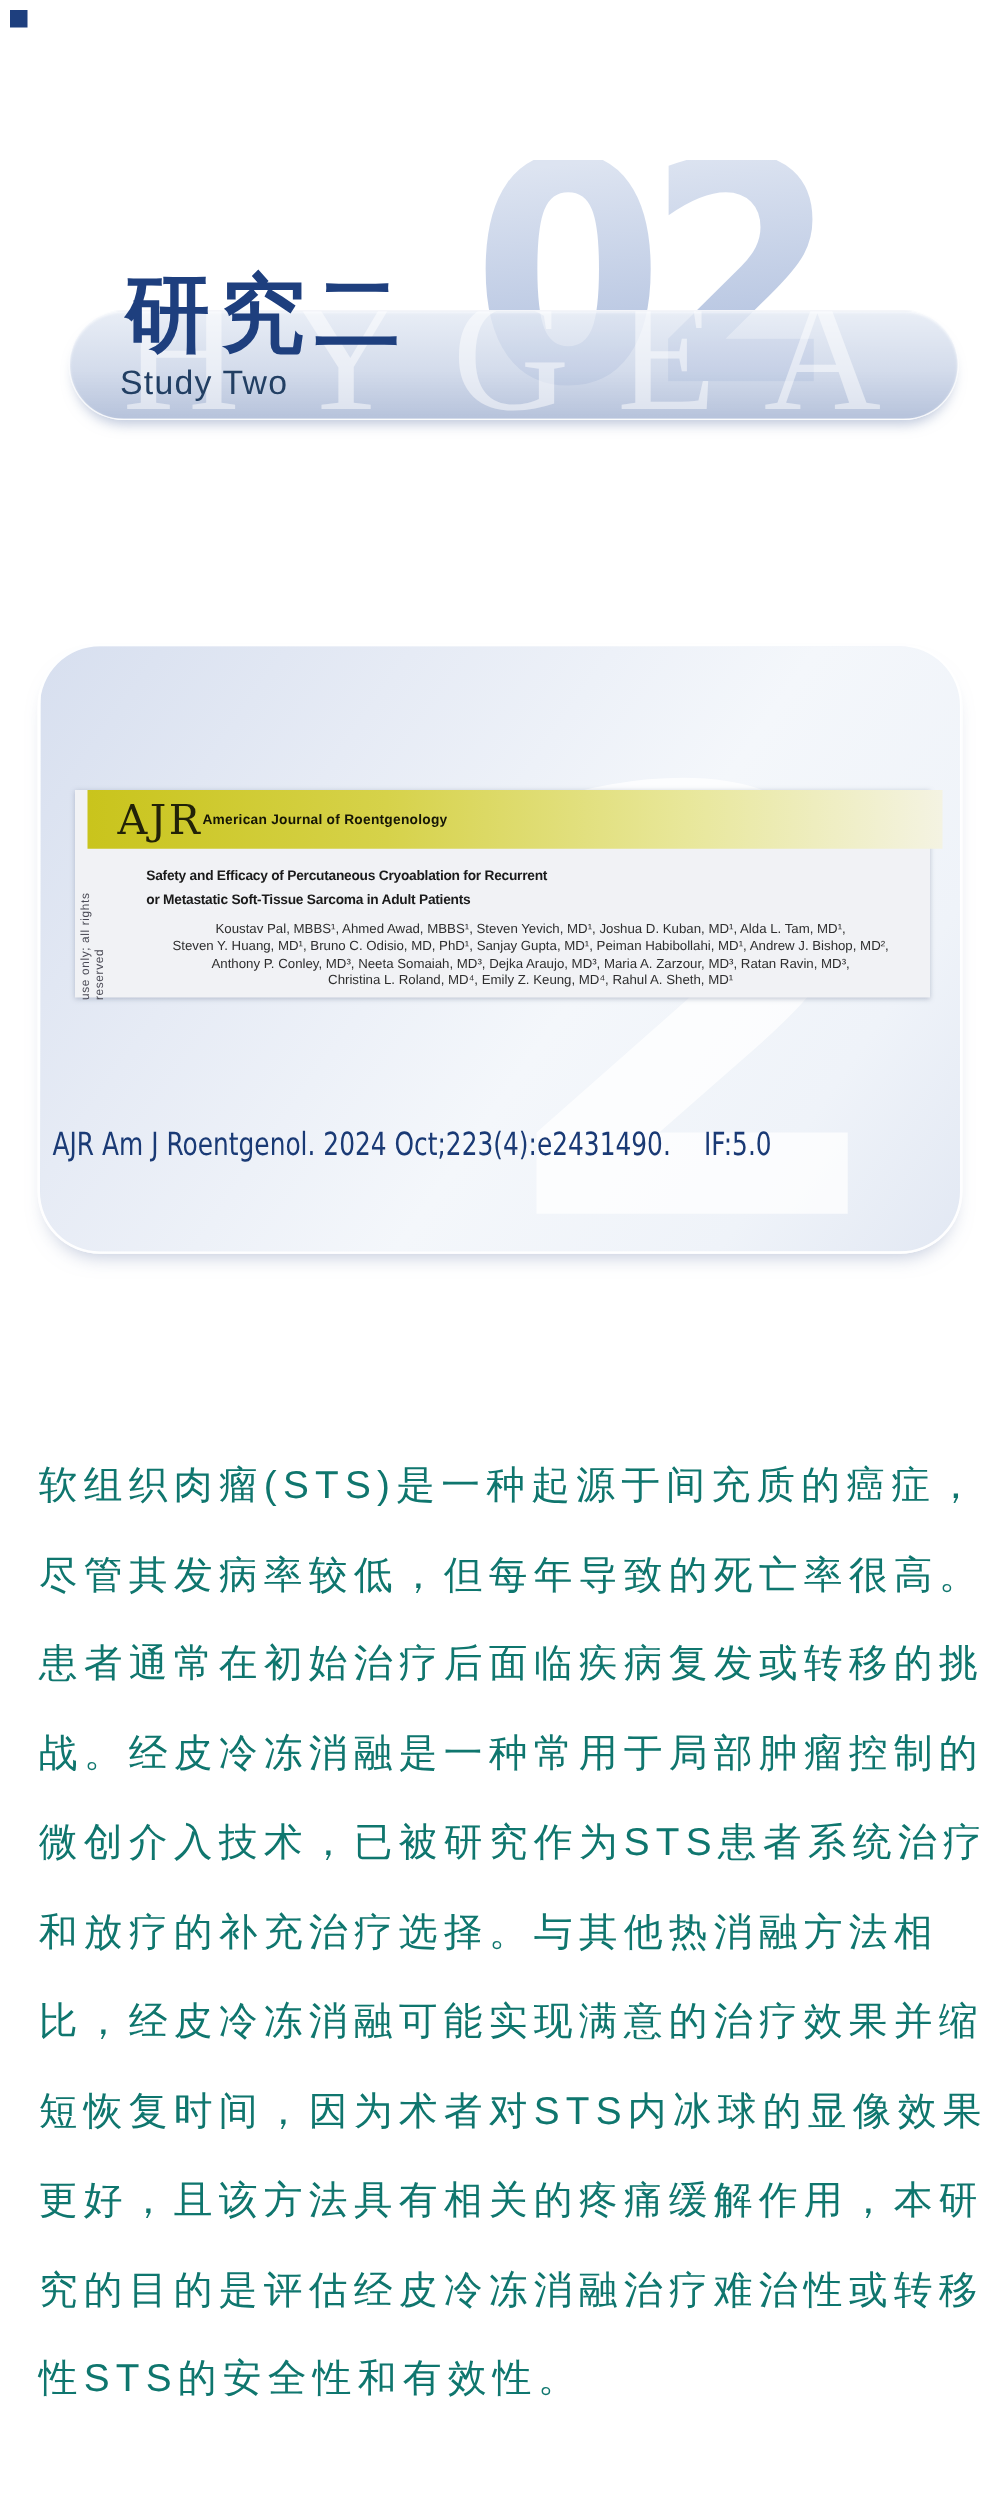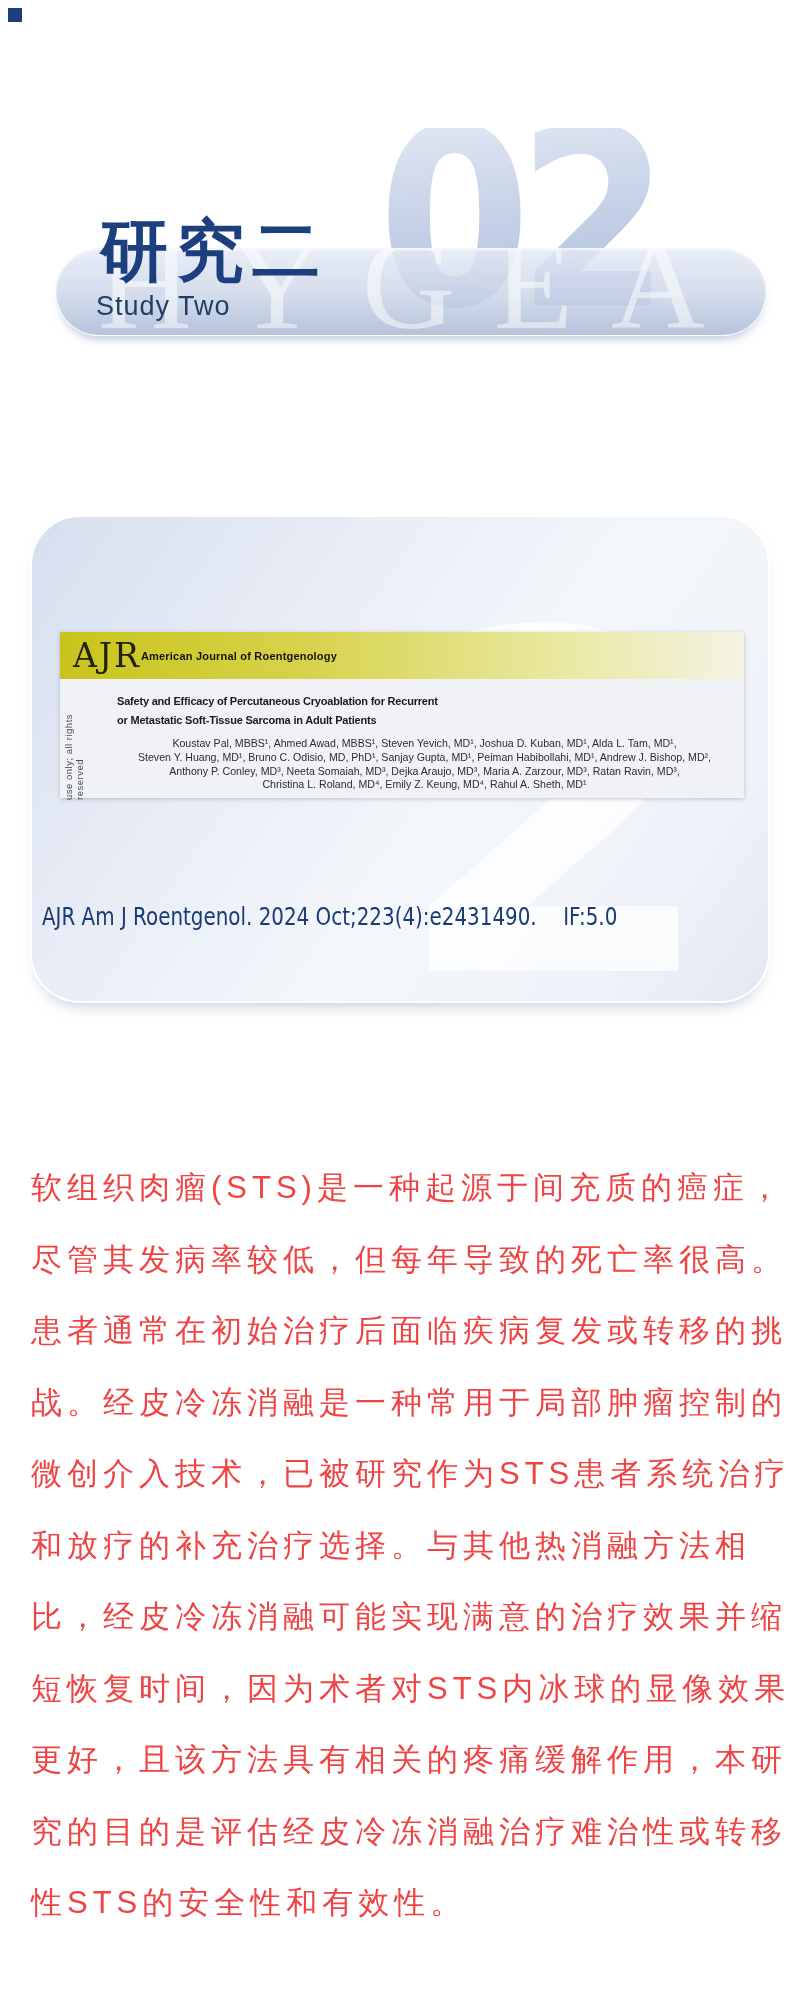--- a/index.html
+++ b/index.html
@@ -96,25 +96,25 @@
   }
 
   .journal-clip {
     position: absolute; left: 28px; top: 115px;
     width: 684px; height: 166px;
     background: #f1f2f5;
     box-shadow: 0 1px 4px rgba(90,100,130,0.35);
     z-index: 2;
   }
   .journal-band {
-    position: absolute; left: 0; top: 0;
+    position: absolute; left: 10px; top: 0;
     width: 684px; height: 47px;
     background: linear-gradient(90deg, #c9c41c 0%, #d6d24a 35%, #e8e79a 70%, #f4f3e2 100%);
     display: flex; align-items: center;
-    padding-left: 13px;
+    padding-left: 24px;
     box-sizing: border-box;
   }
   .ajr-logo {
     font-family: "DejaVu Serif", serif;
     font-size: 33px; line-height: 1;
     color: #222208;
     letter-spacing: 2px;
   }
   .journal-name {
     font-size: 11px;
@@ -157,21 +157,21 @@
     color: #1a3a75;
     z-index: 3;
   }
   .citation-if { margin-left: 34px; }
 
   
   .abstract {
     position: absolute; left: 31px; top: 1152px;
     width: 742px;
     font-size: 31px;
-    color: #ef4444;
+    color: #0f766e;
     letter-spacing: 5px;
   }
   .abstract-line {
     line-height: 71.5px;
     white-space: nowrap;
   }
 </style>
 </head>
 <body>
 

